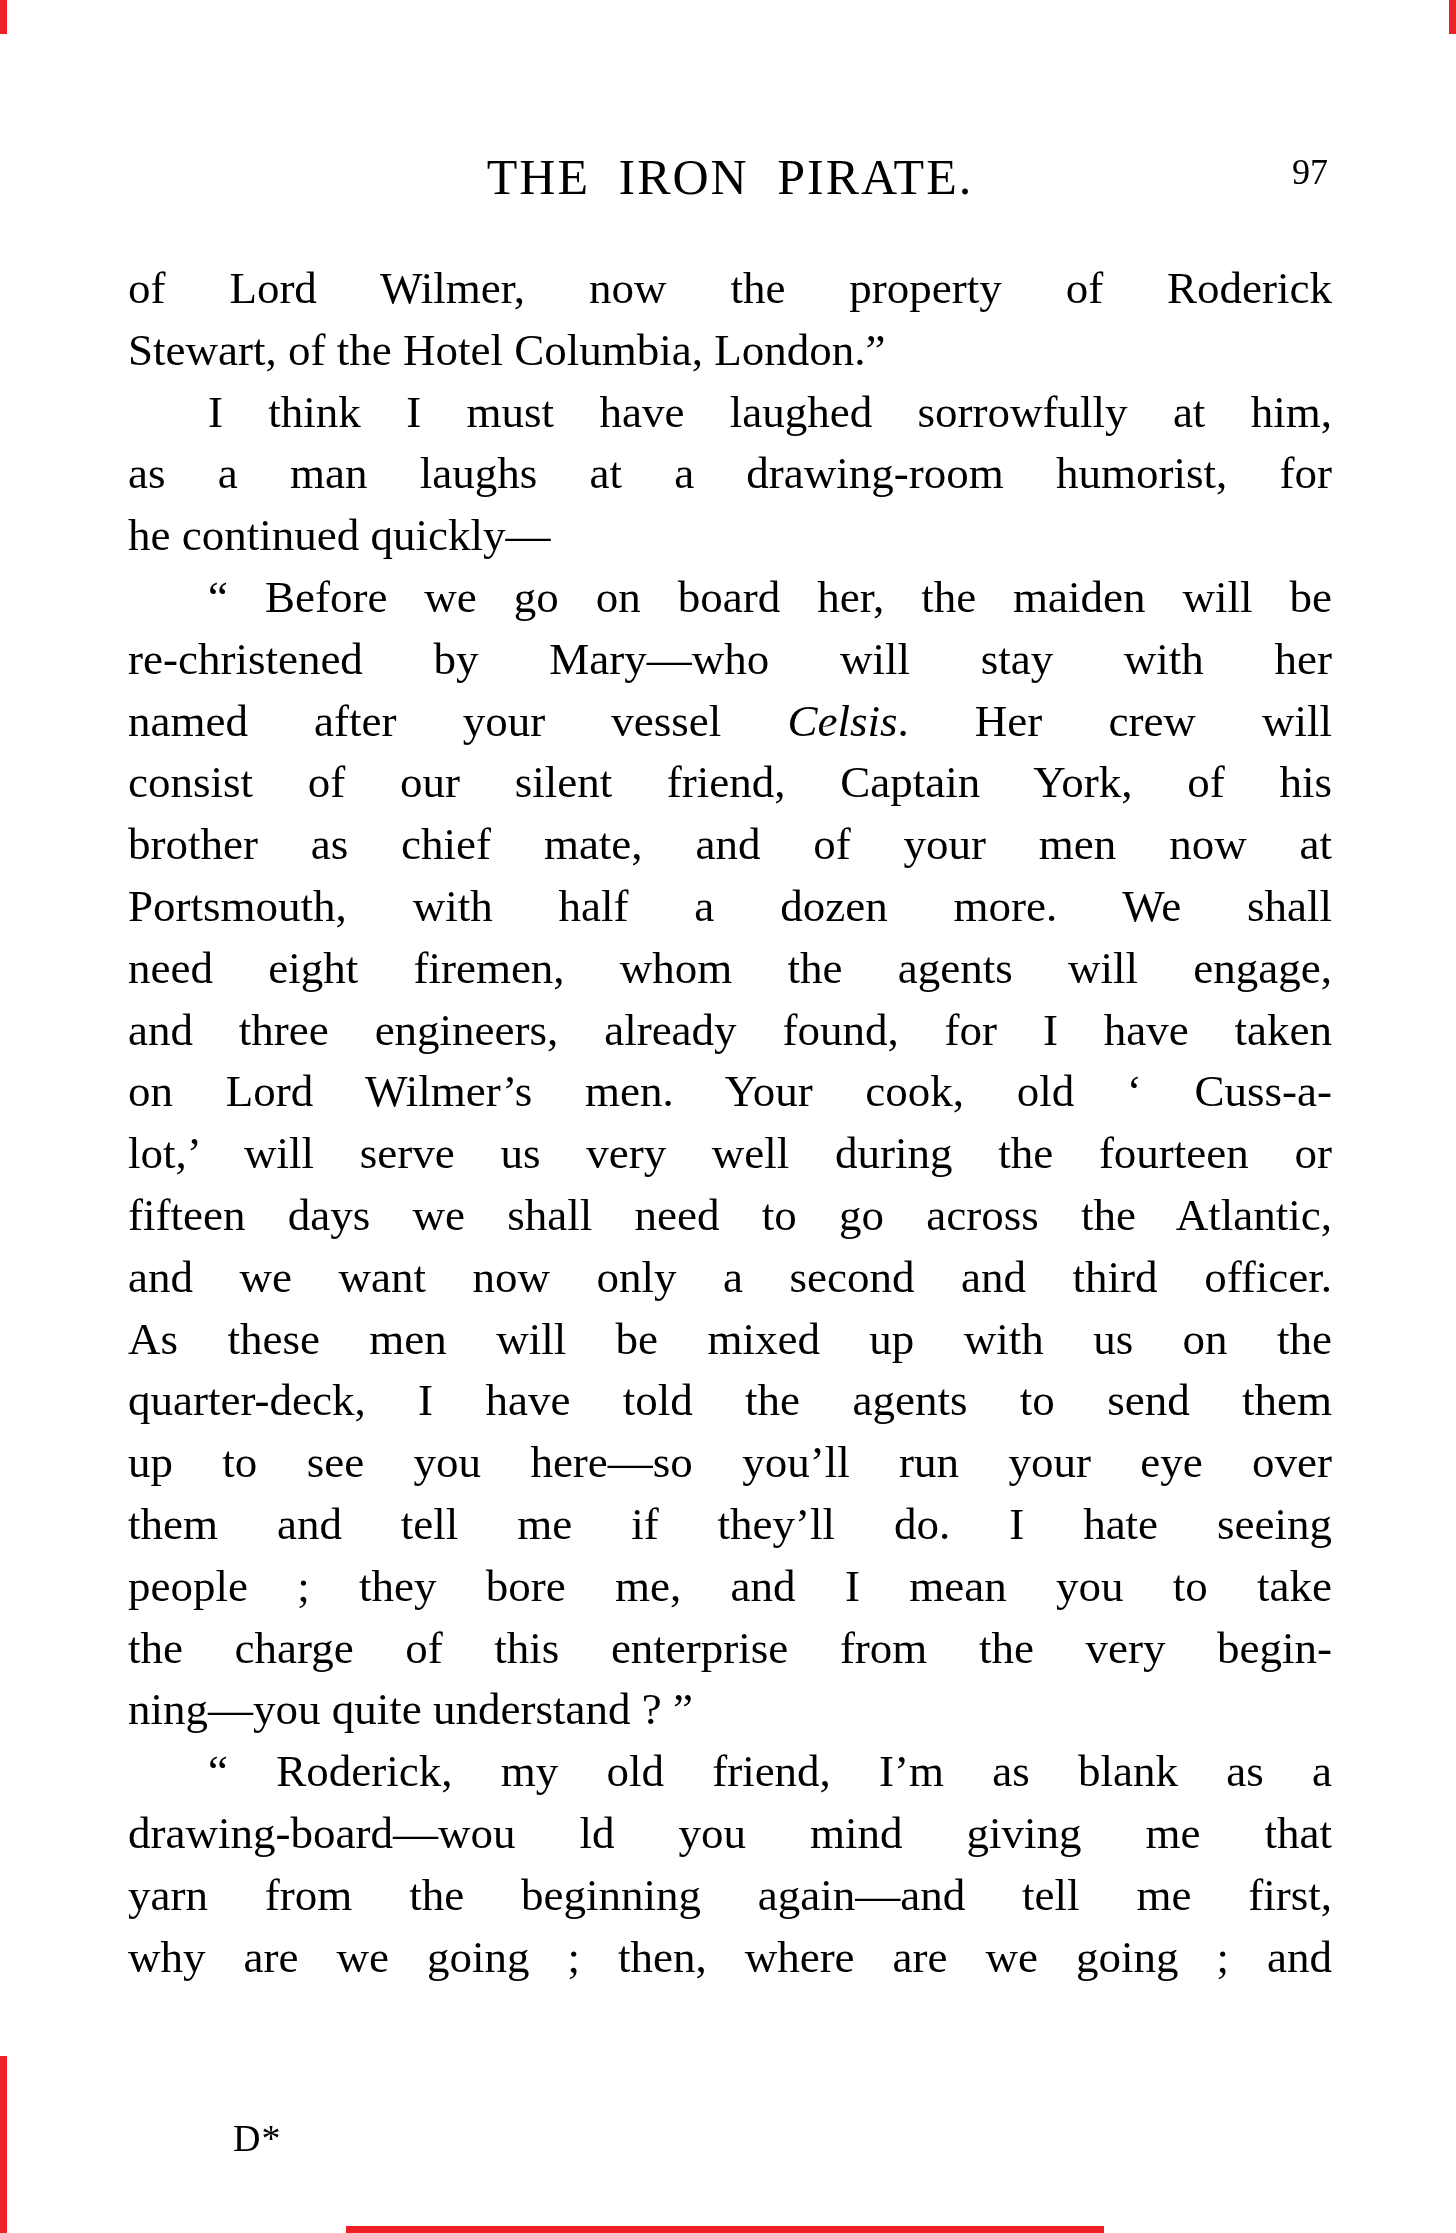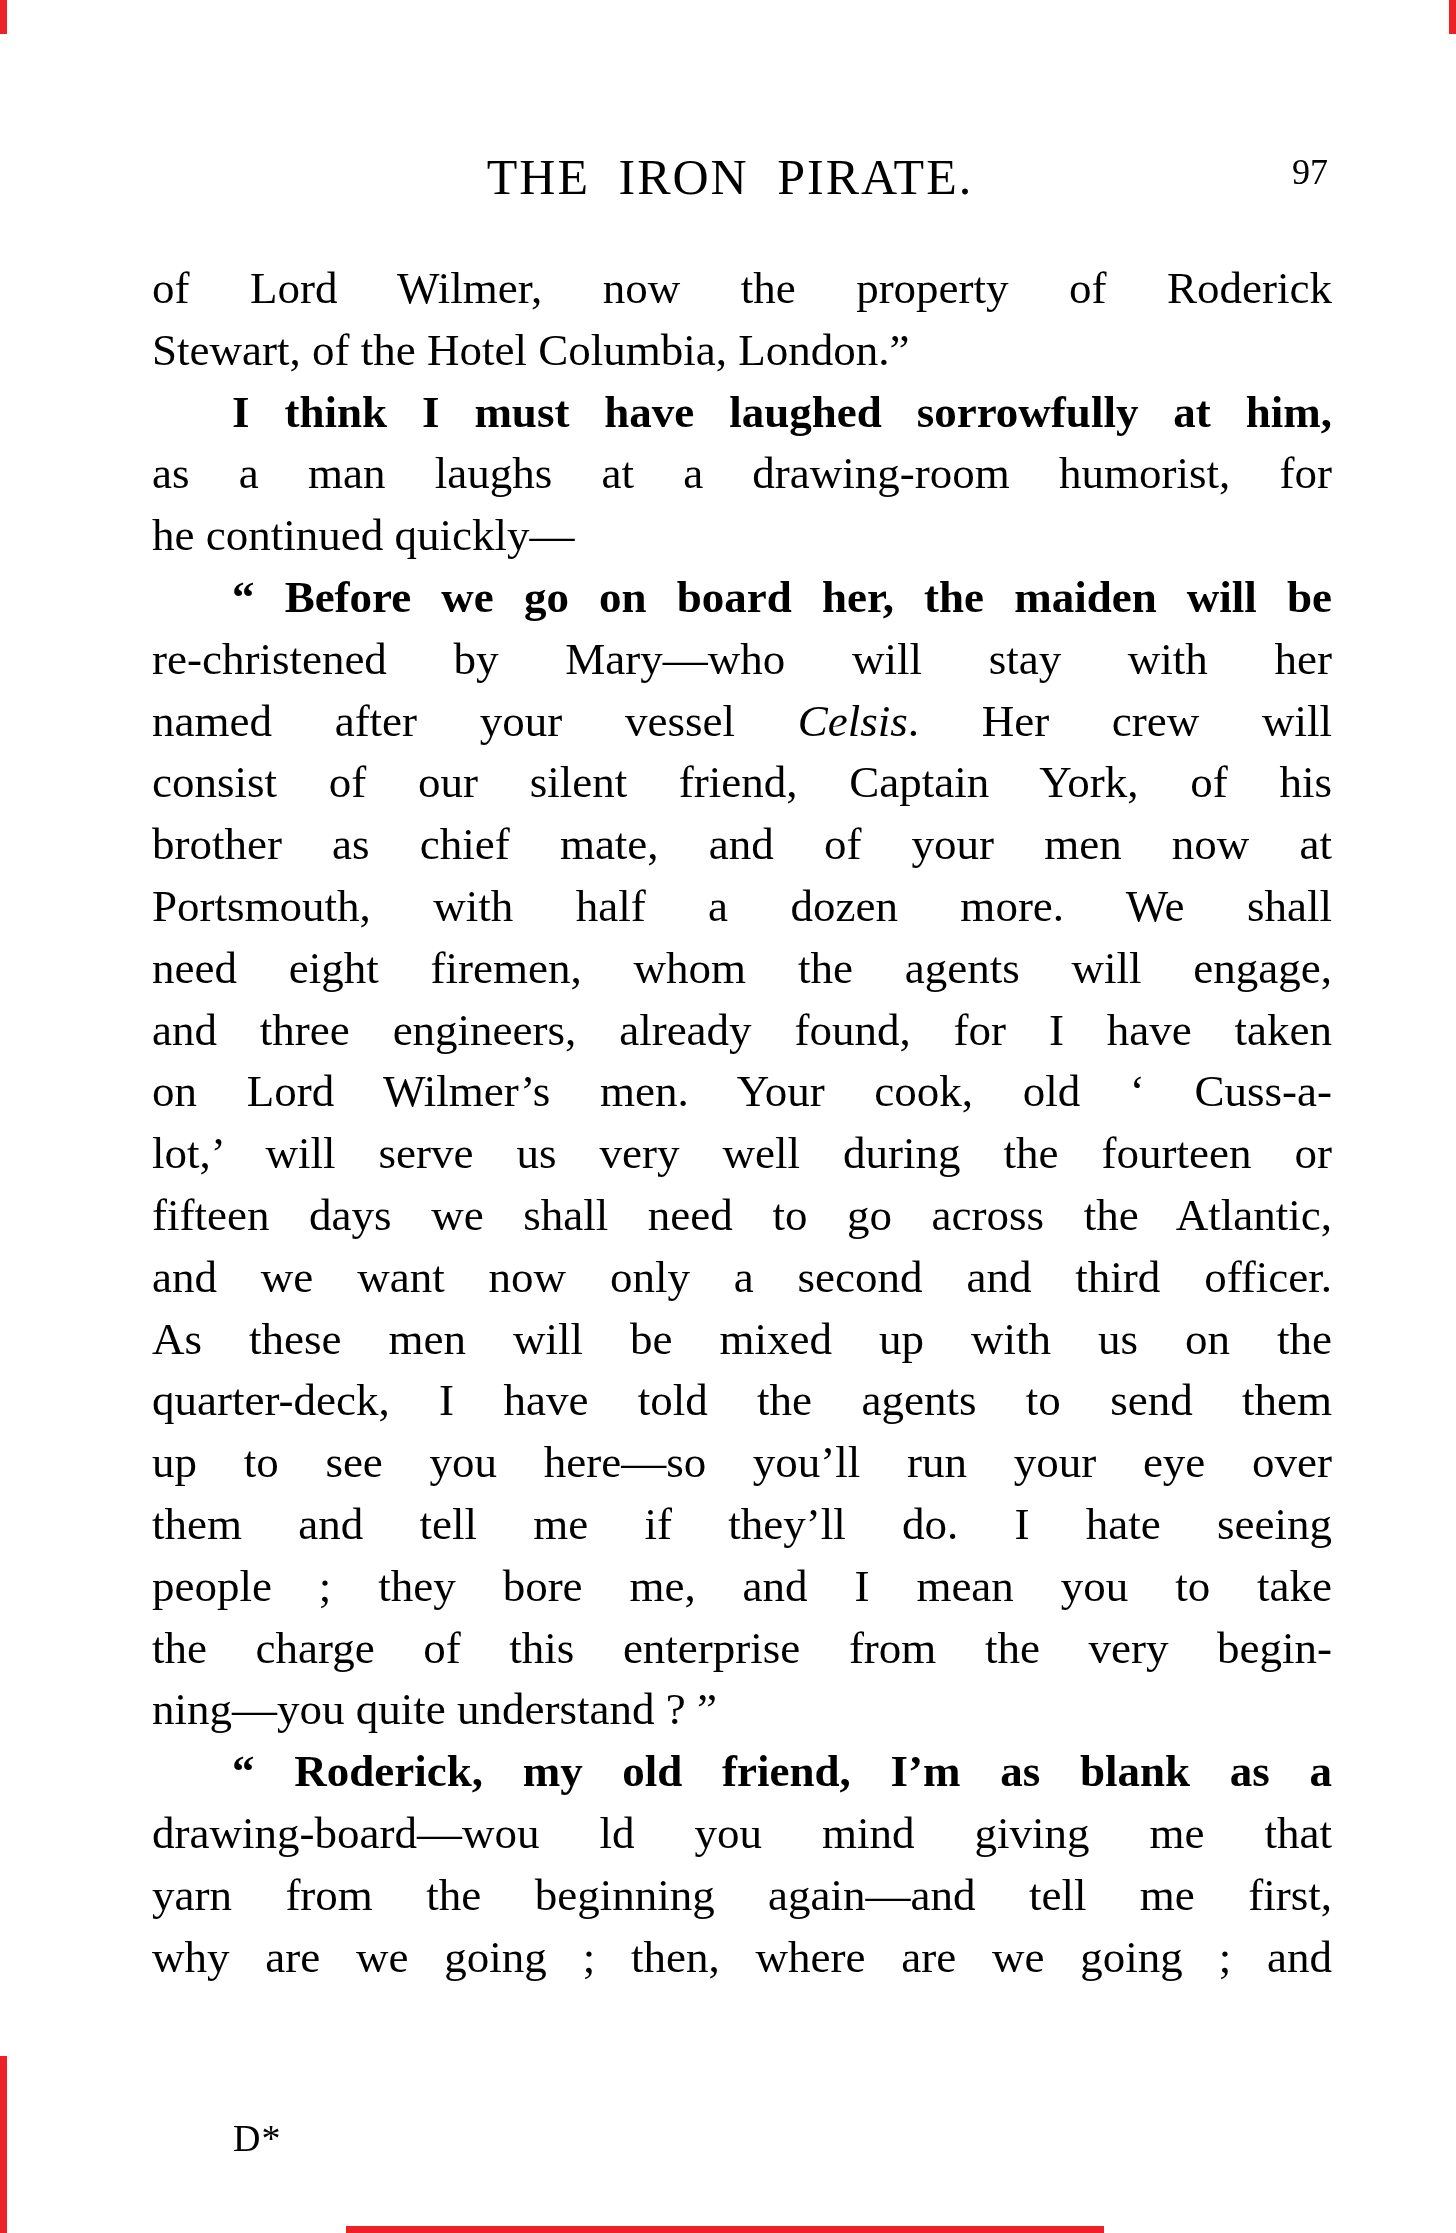--- a/index.html
+++ b/index.html
@@ -29,27 +29,26 @@
   }
   .text-block {
     position: absolute;
     left: 128px; top: 258px; width: 1204px;
     font-size: 45px;
     line-height: 61.8px;
   }
   .line {
     text-align: justify;
     text-align-last: justify;
-    margin-left: 24px;
   }
   .line.endline {
     text-align: center;
     text-align-last: left;
   }
-  .line.indent { padding-left: 80px; font-weight: bold; }
+  .line.indent { padding-left: 80px; }
   .line i { font-style: italic; }
   .sig {
     position: absolute;
     left: 233px; top: 2116px;
     font-size: 38px;
     letter-spacing: 1px;
   }
   .scan-mark { position: absolute; }
 </style>
 </head>

